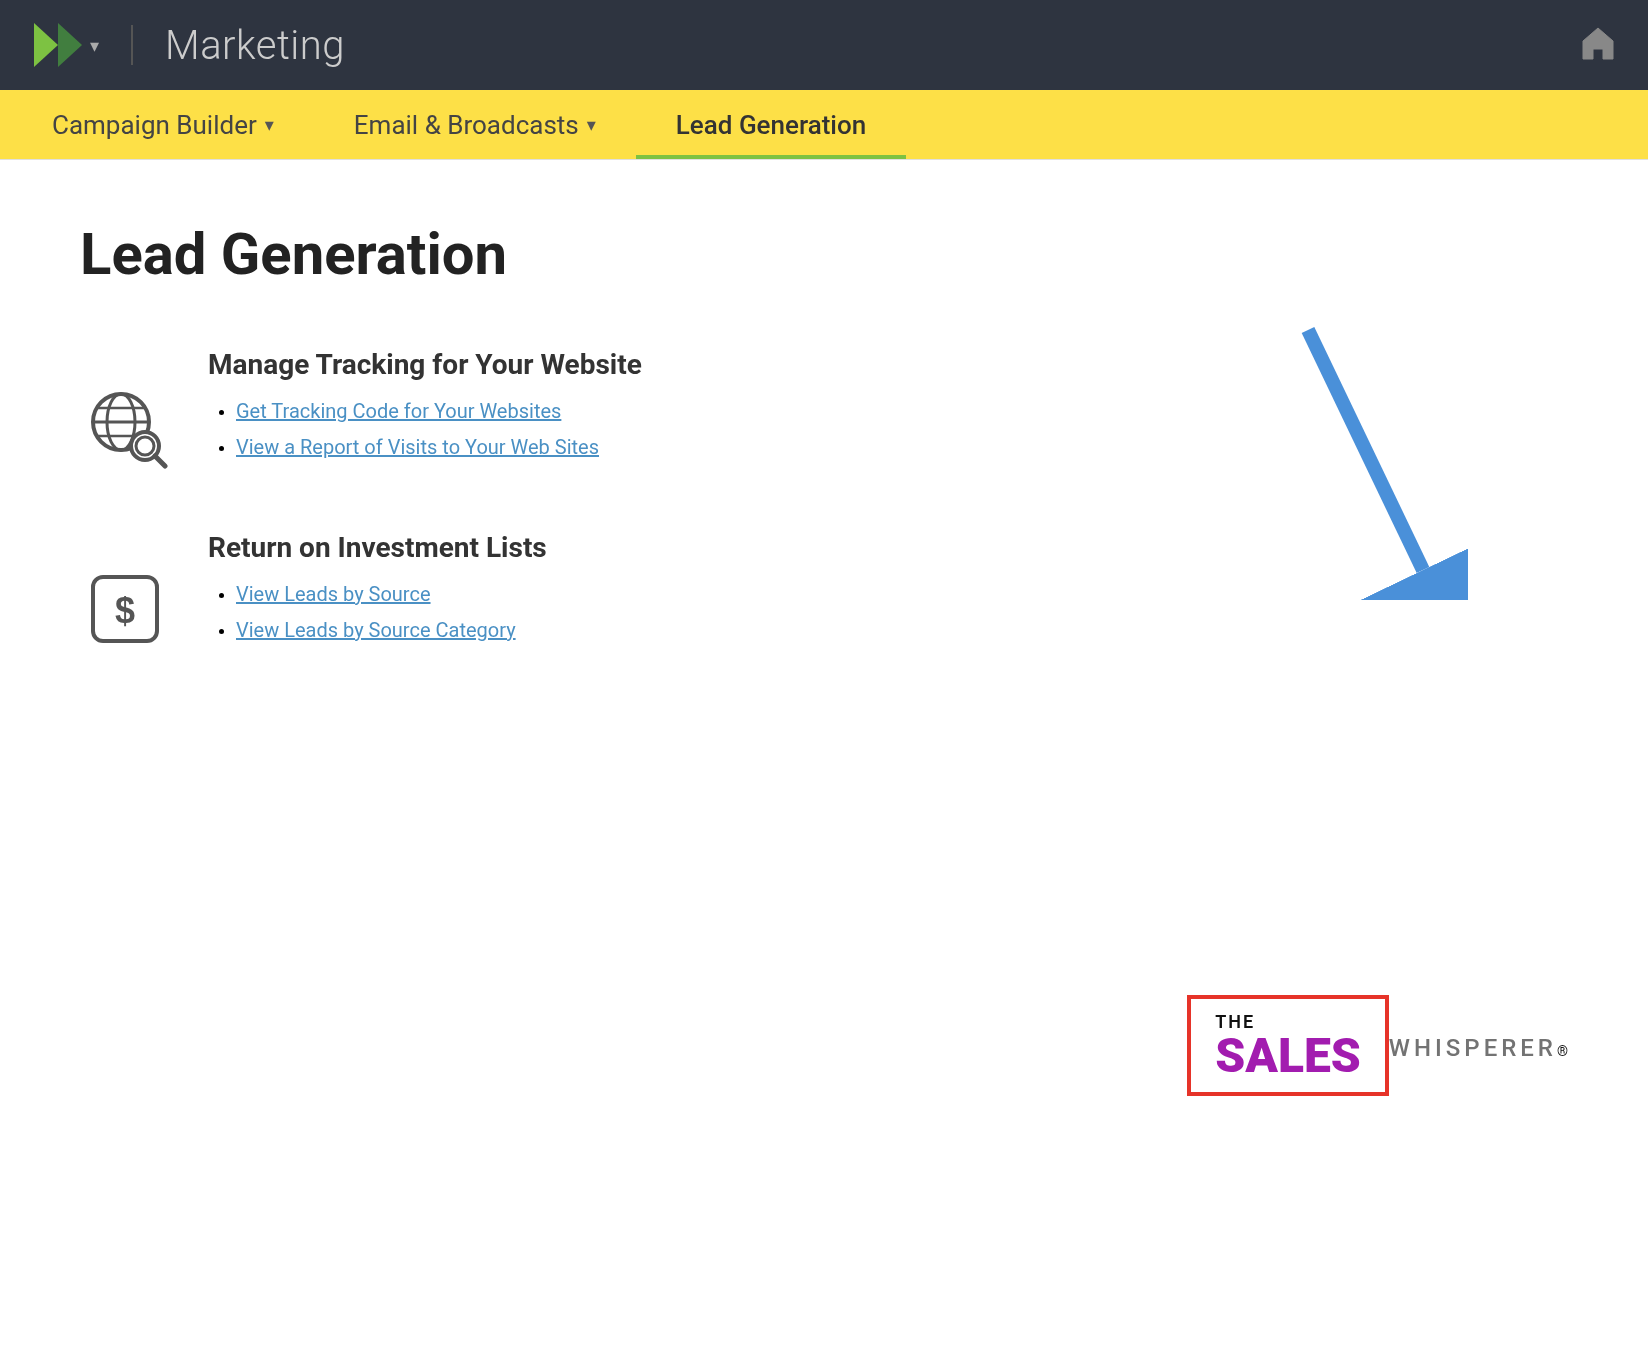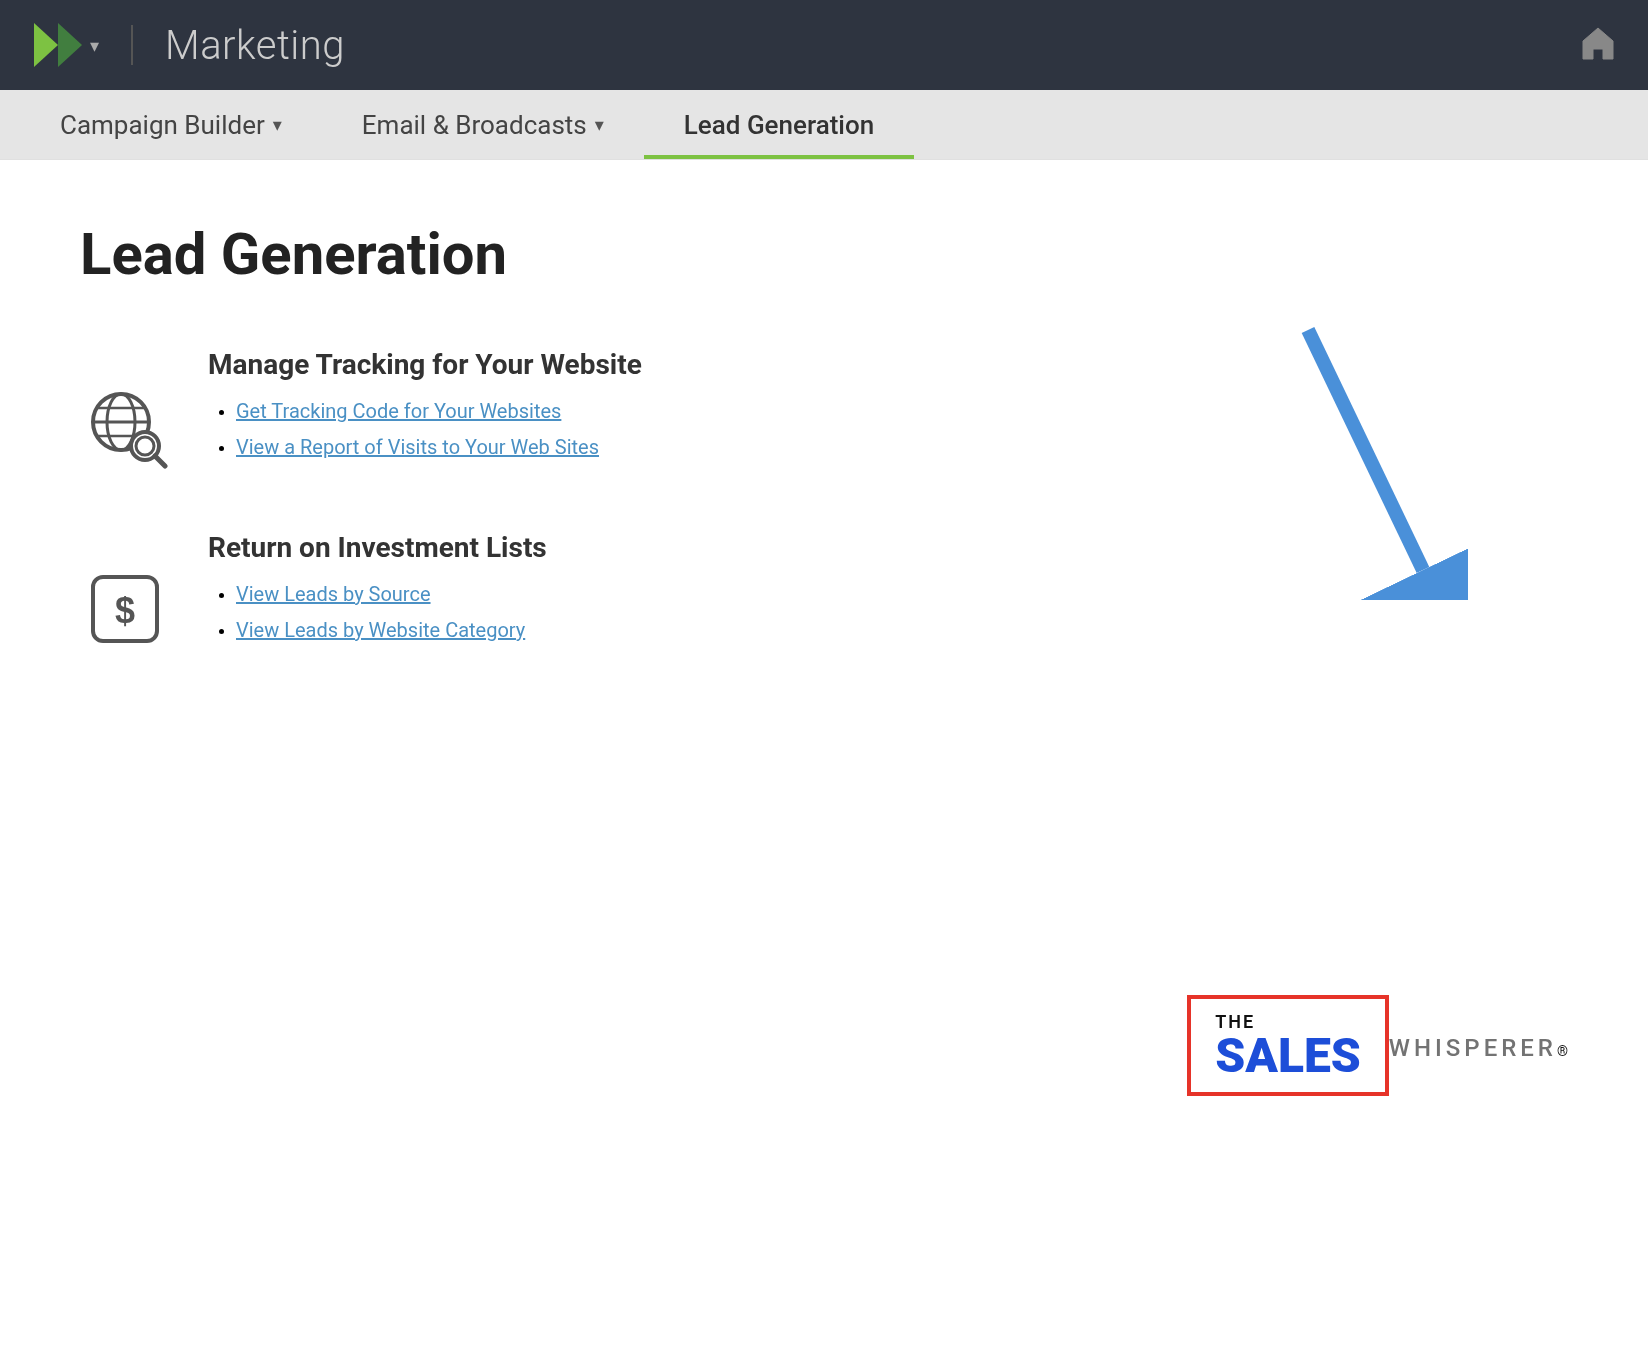--- a/index.html
+++ b/index.html
@@ -43,26 +43,26 @@
       font-size: 40px;
       font-weight: 300;
       letter-spacing: 0.5px;
     }
     .home-icon-container {
       color: #888;
     }
 
     
     .secondary-nav {
-      background: #e5e5e5;
+      background: #fde047;
       border-bottom: 1px solid #e0e0e0;
       display: flex;
       align-items: stretch;
       height: 70px;
-      padding: 0 20px;
+      padding: 0 12px;
     }
     .nav-tab {
       display: flex;
       align-items: center;
       gap: 8px;
       padding: 0 40px;
       font-size: 26px;
       color: #444;
       cursor: pointer;
       position: relative;
@@ -163,21 +163,21 @@
     }
     .sw-the {
       font-size: 18px;
       font-weight: 600;
       color: #111;
       letter-spacing: 2px;
     }
     .sw-sales {
       font-size: 48px;
       font-weight: 900;
-      color: #1d4ed8;
+      color: #a21caf;
       line-height: 1;
     }
     .sw-whisper-row {
       display: flex;
       align-items: baseline;
       gap: 0;
     }
     .sw-whisperer {
       font-size: 24px;
       font-weight: 500;
@@ -275,21 +275,21 @@
         <text x="40" y="54" text-anchor="middle" font-size="36" font-weight="700" fill="#555" font-family="Arial">$</text>
       </svg>
     </div>
     <div class="section-content">
       <div class="section-heading">Return on Investment Lists</div>
       <ul class="section-links">
         <li>
           <a href="#">View Leads by Source</a>
         </li>
         <li>
-          <a href="#">View Leads by Website Category</a>
+          <a href="#">View Leads by Source Category</a>
         </li>
       </ul>
     </div>
   </div>
 
   <div class="sales-whisperer-logo">
     <div class="sw-box">
       <div class="sw-the">THE</div>
       <div class="sw-sales">SALES</div>
     </div>

